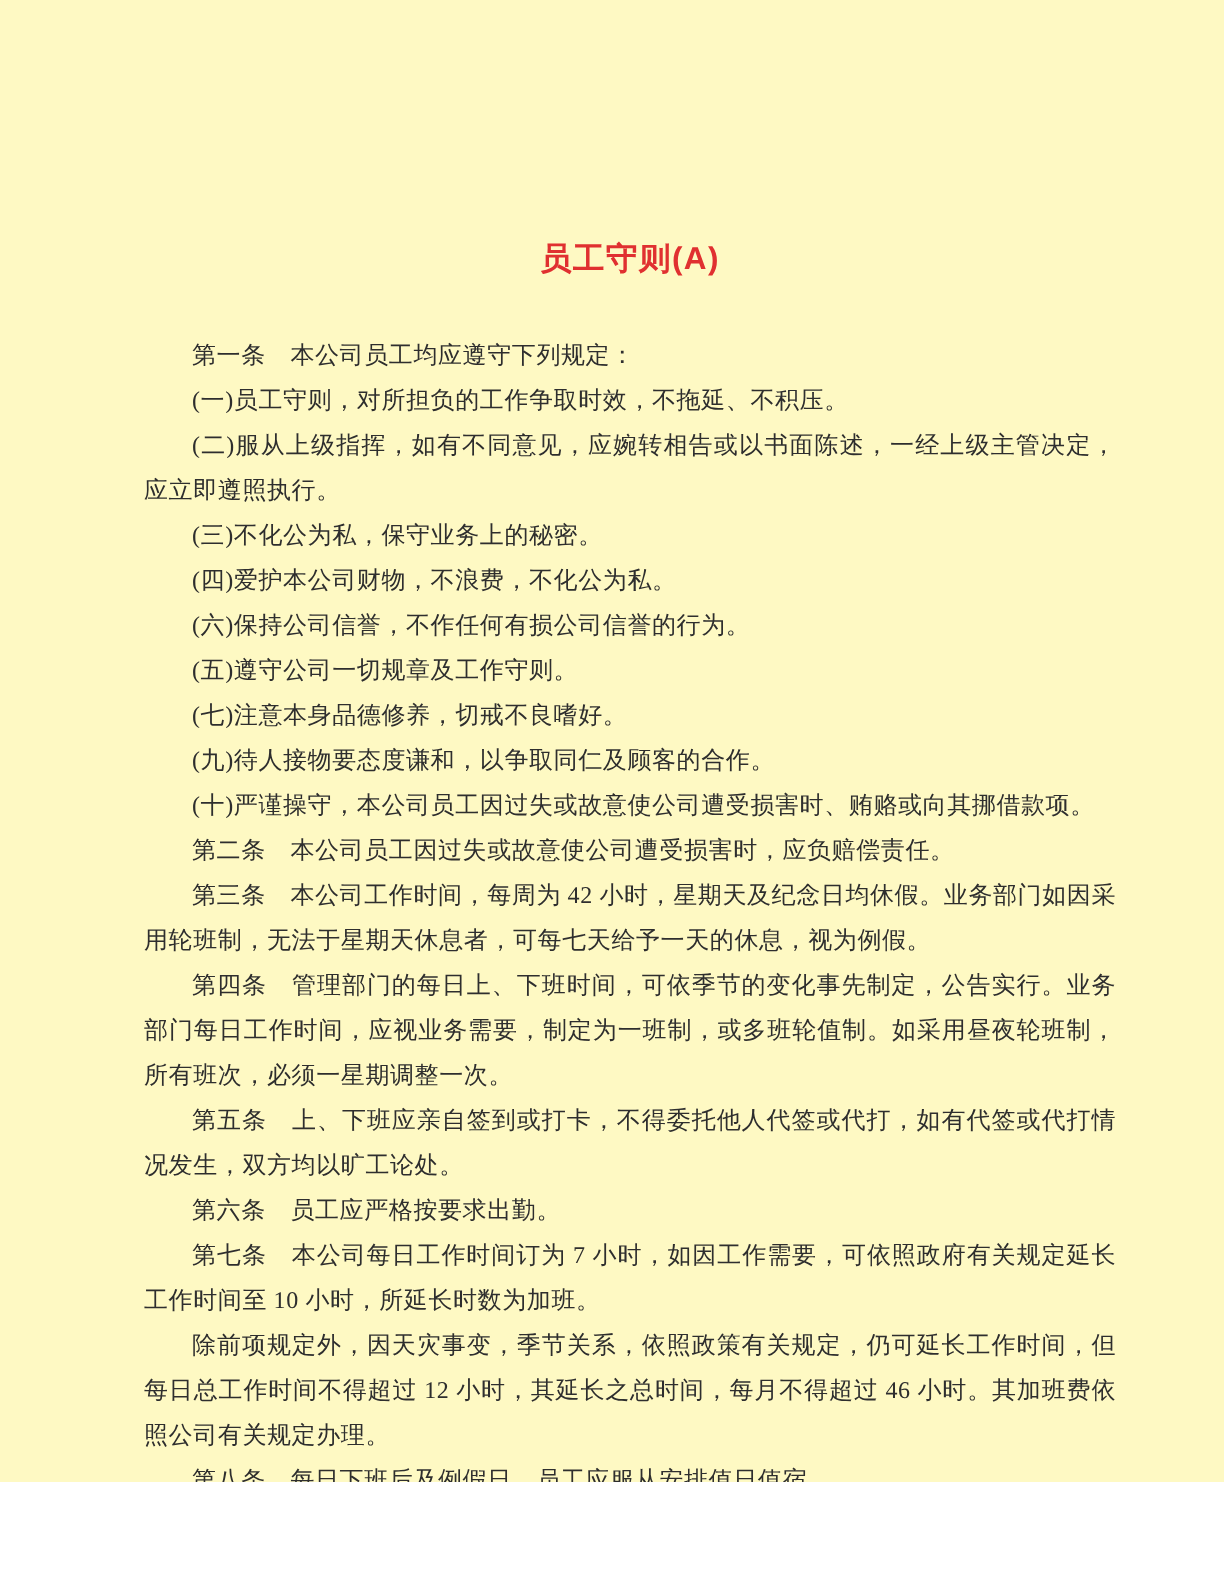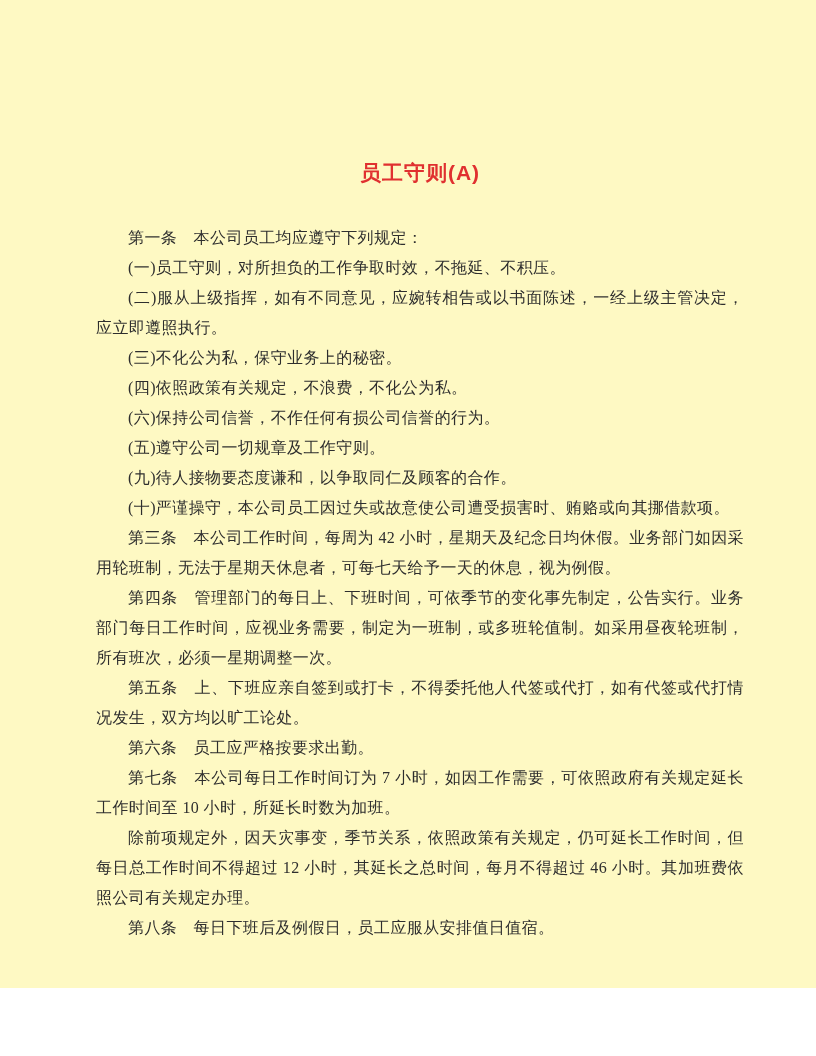--- a/index.html
+++ b/index.html
@@ -42,25 +42,27 @@
 </head>
 <body>
 
 <div class="page">
   <h1 class="doc-title" style="color: rgb(224, 48, 48);">员工守则(A)</h1>
   <div class="doc-body" style="color: rgb(46, 46, 46);">
       <p class="para">第一条　本公司员工均应遵守下列规定：</p>
       <p class="para">(一)员工守则，对所担负的工作争取时效，不拖延、不积压。</p>
       <p class="para">(二)服从上级指挥，如有不同意见，应婉转相告或以书面陈述，一经上级主管决定，应立即遵照执行。</p>
       <p class="para">(三)不化公为私，保守业务上的秘密。</p>
-      <p class="para">(四)依照政策有关规定，不浪费，不化公为私。</p>
+      <p class="para">(四)爱护本公司财物，不浪费，不化公为私。</p>
       <p class="para">(六)保持公司信誉，不作任何有损公司信誉的行为。</p>
       <p class="para">(五)遵守公司一切规章及工作守则。</p>
+      <p class="para">(七)注意本身品德修养，切戒不良嗜好。</p>
       <p class="para">(九)待人接物要态度谦和，以争取同仁及顾客的合作。</p>
       <p class="para">(十)严谨操守，本公司员工因过失或故意使公司遭受损害时、贿赂或向其挪借款项。</p>
+      <p class="para">第二条　本公司员工因过失或故意使公司遭受损害时，应负赔偿责任。</p>
       <p class="para">第三条　本公司工作时间，每周为 42 小时，星期天及纪念日均休假。业务部门如因采用轮班制，无法于星期天休息者，可每七天给予一天的休息，视为例假。</p>
       <p class="para">第四条　管理部门的每日上、下班时间，可依季节的变化事先制定，公告实行。业务部门每日工作时间，应视业务需要，制定为一班制，或多班轮值制。如采用昼夜轮班制，所有班次，必须一星期调整一次。</p>
       <p class="para">第五条　上、下班应亲自签到或打卡，不得委托他人代签或代打，如有代签或代打情况发生，双方均以旷工论处。</p>
       <p class="para">第六条　员工应严格按要求出勤。</p>
       <p class="para">第七条　本公司每日工作时间订为 7 小时，如因工作需要，可依照政府有关规定延长工作时间至 10 小时，所延长时数为加班。</p>
       <p class="para">除前项规定外，因天灾事变，季节关系，依照政策有关规定，仍可延长工作时间，但每日总工作时间不得超过 12 小时，其延长之总时间，每月不得超过 46 小时。其加班费依照公司有关规定办理。</p>
       <p class="para">第八条　每日下班后及例假日，员工应服从安排值日值宿。</p>
     </div>
 </div>
 

